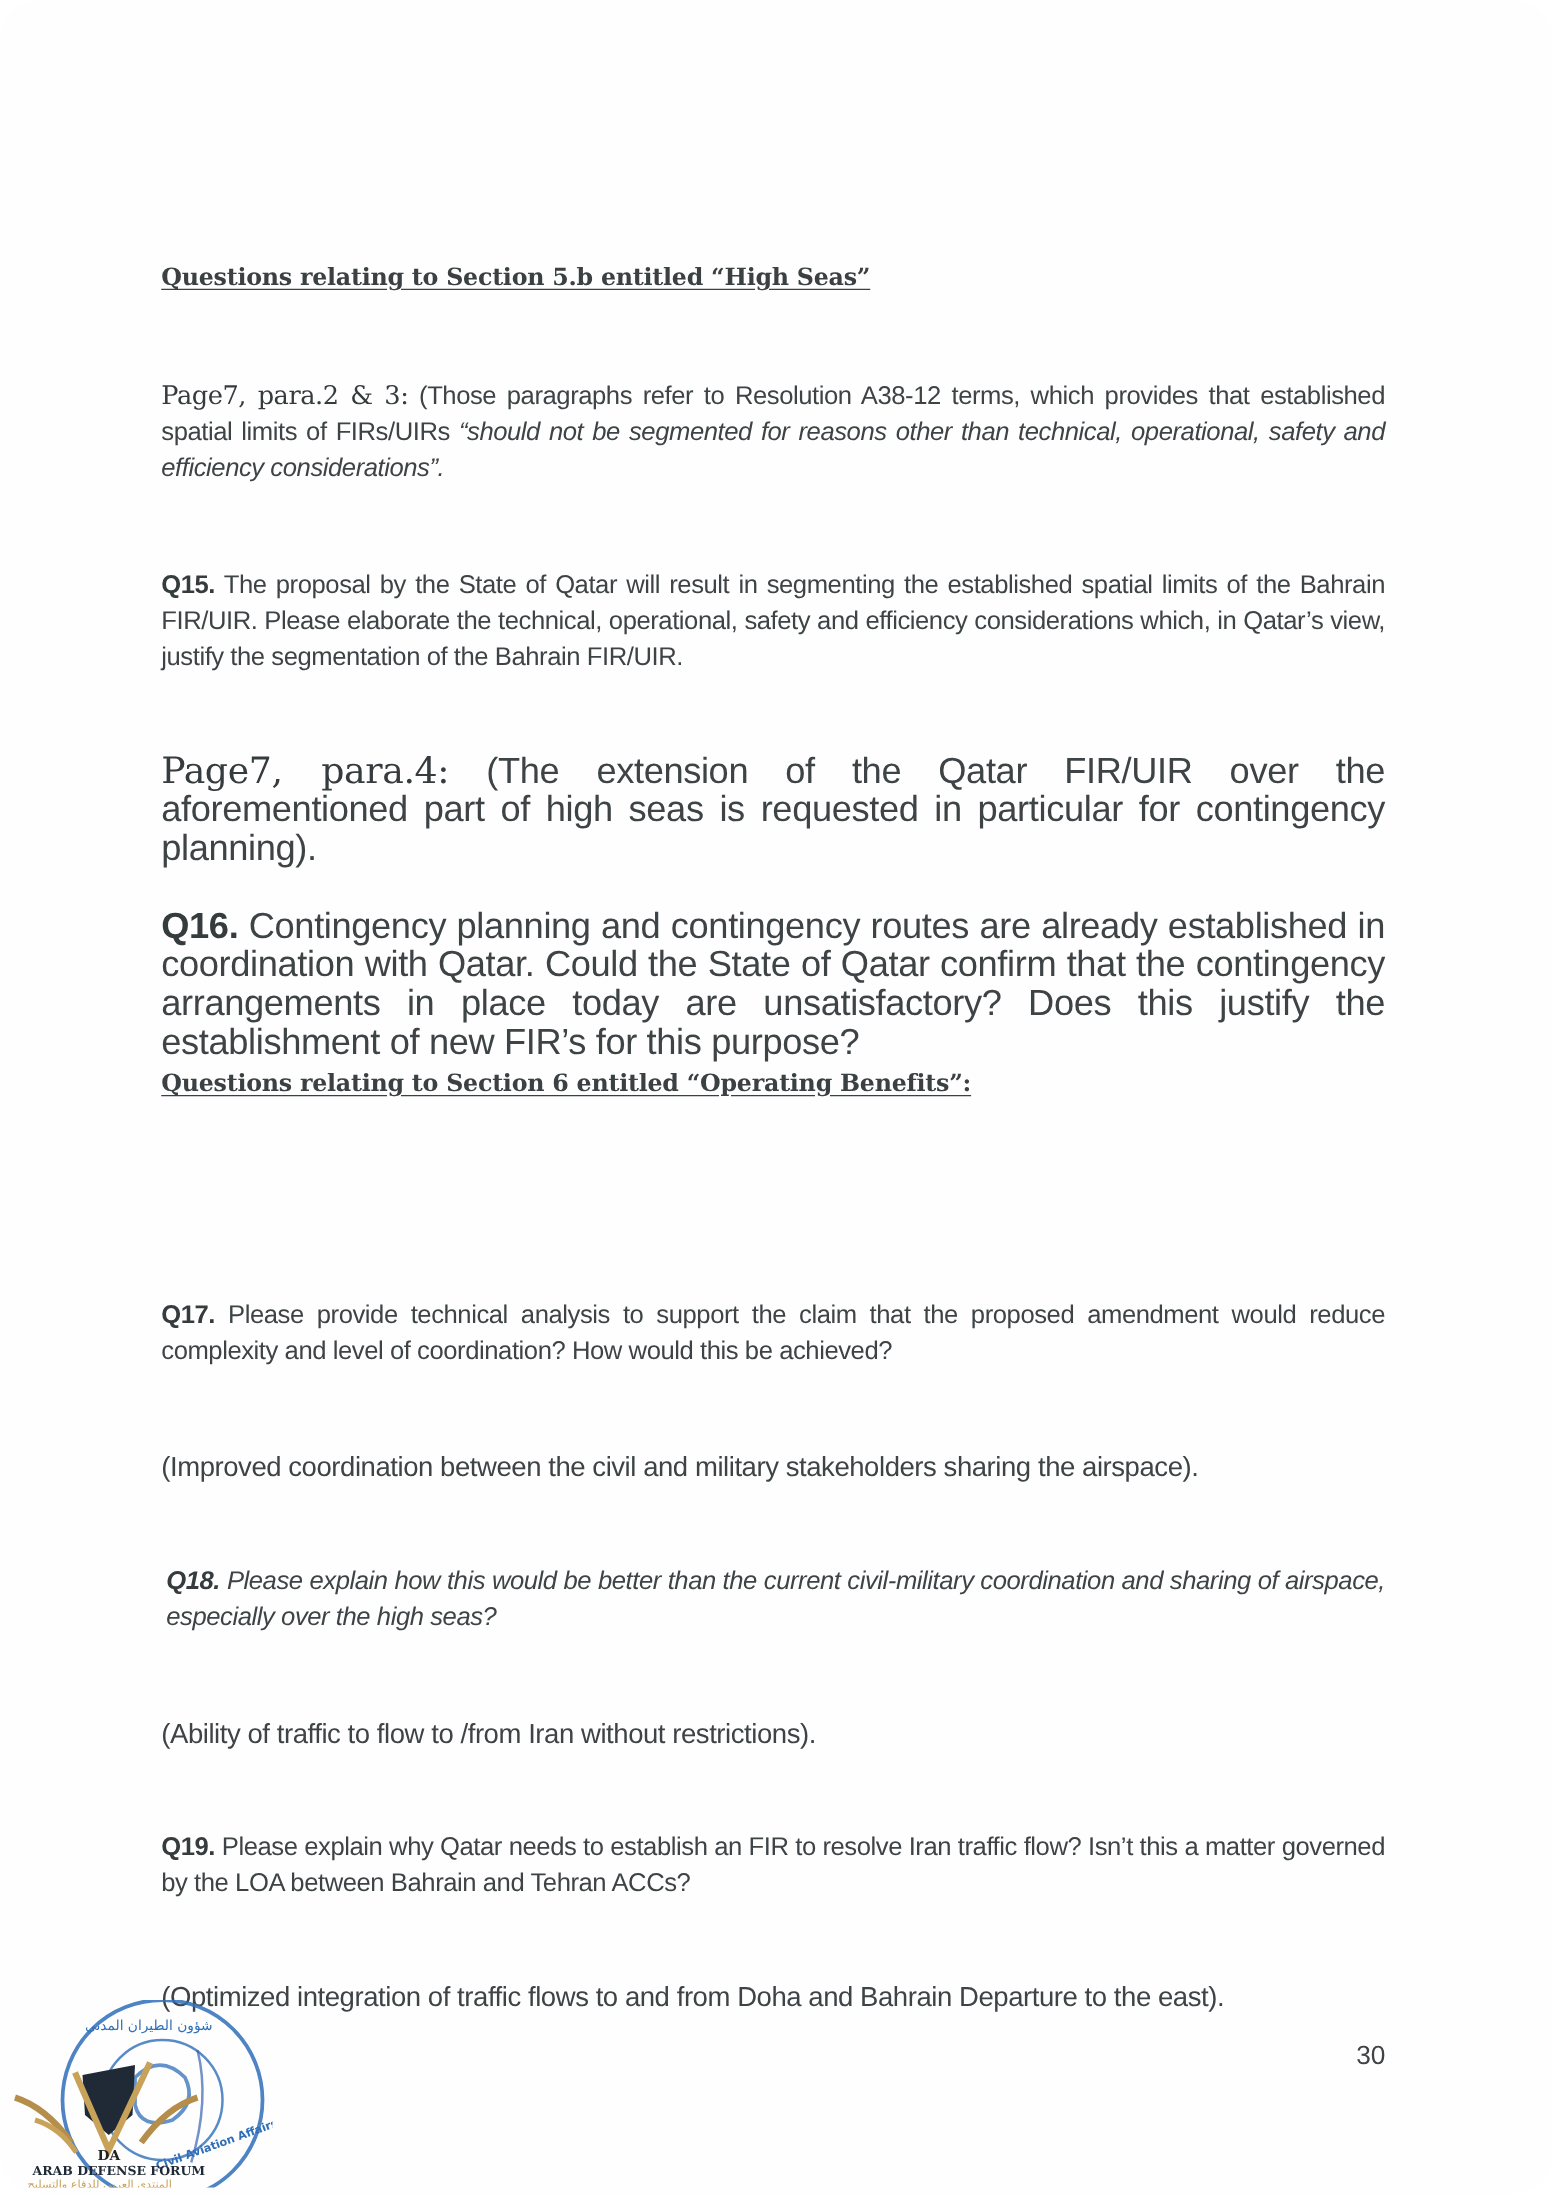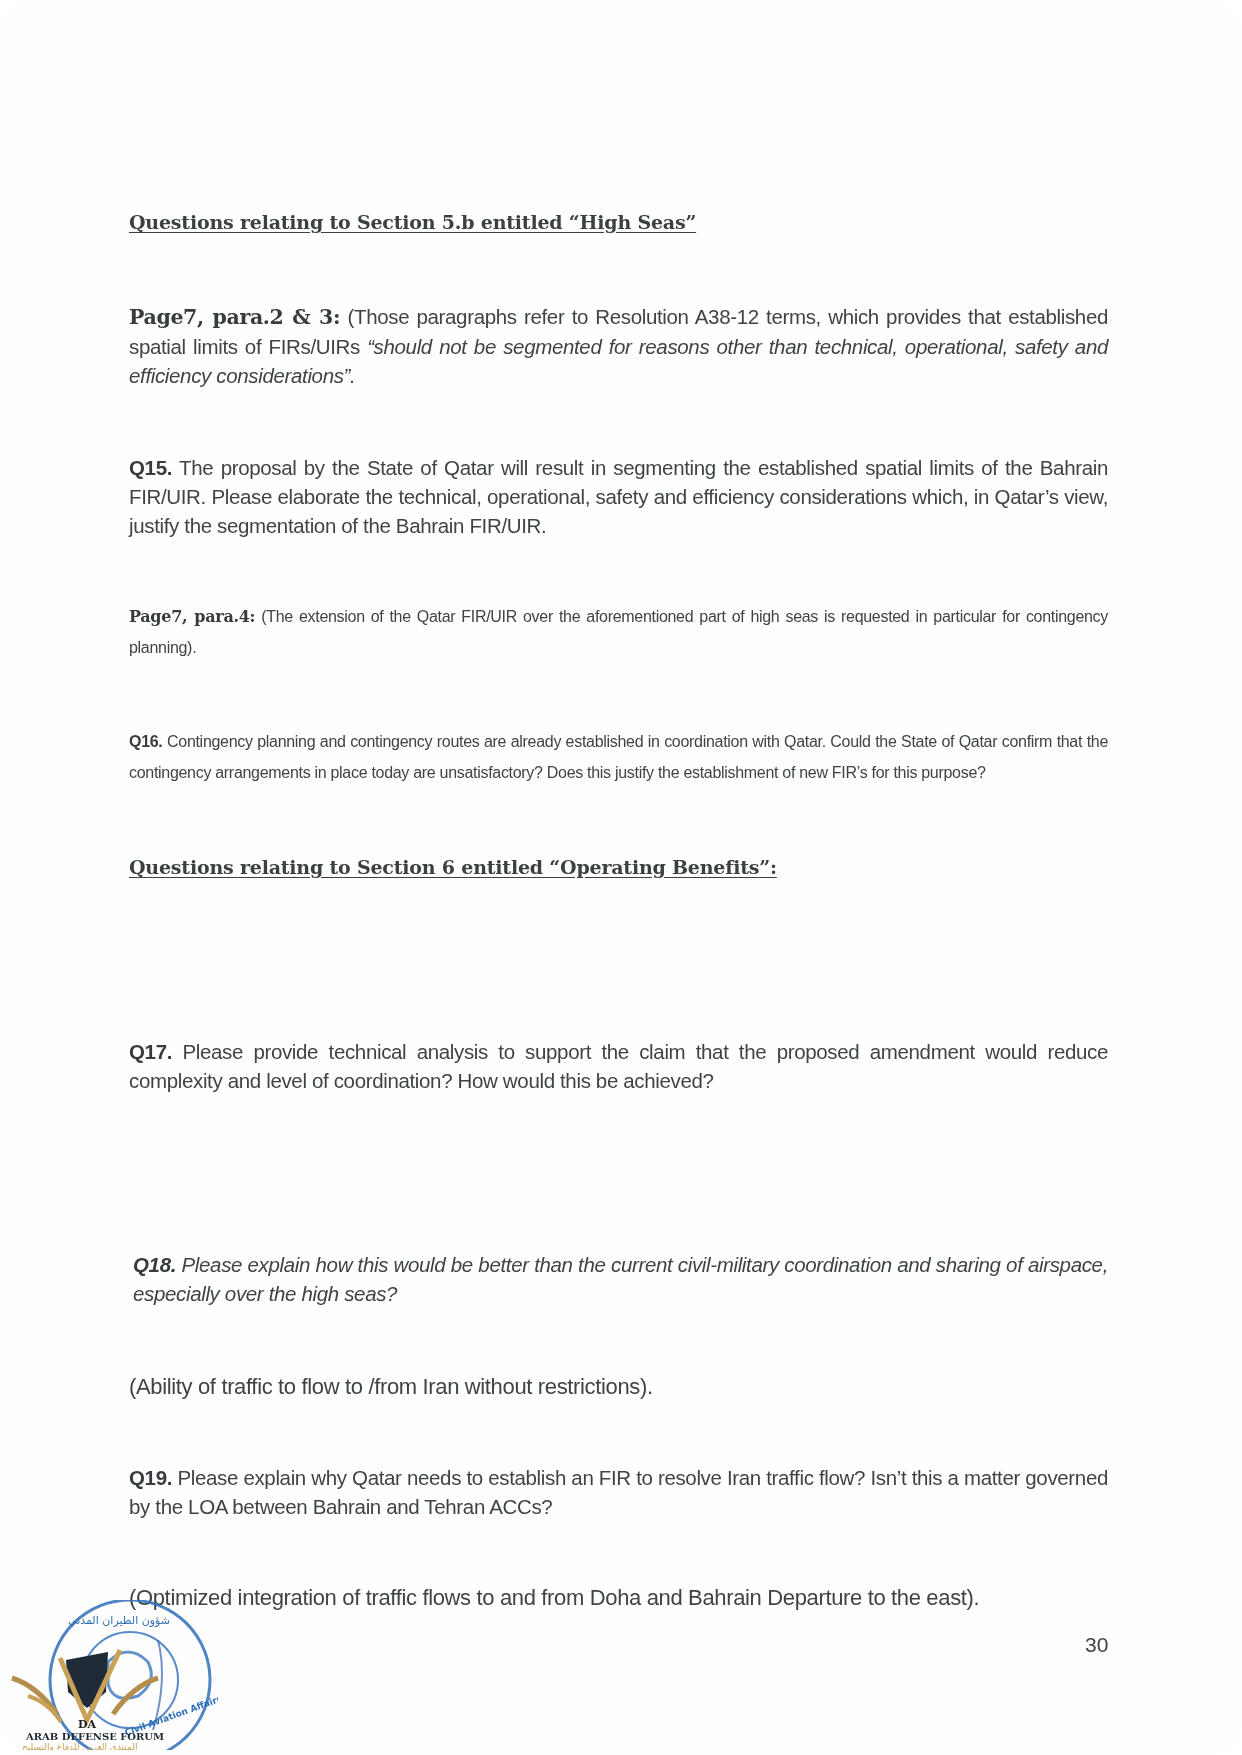--- a/index.html
+++ b/index.html
@@ -5,24 +5,24 @@
   html, body { margin: 0; padding: 0; background: #ffffff; }
   body { width: 1242px; height: 1755px; position: relative; overflow: hidden;
          font-family: "Liberation Sans", "DejaVu Sans", sans-serif; color: #3e4446; }
   .page { position: absolute; left: 0; top: 0; width: 1242px; height: 1755px; background: #fefefe; border-radius: 32px; }
   .blk { position: absolute; left: 129px; width: 979px; }
   .heading { font-family: "DejaVu Serif", "Liberation Serif", serif; font-weight: bold;
              font-size: 19px; text-decoration: underline; text-underline-offset: 3px;
              color: #3b4143; letter-spacing: -0.2px; }
   .para { font-size: 20.5px; line-height: 29px; text-align: justify; letter-spacing: -0.35px;
           font-family: "Liberation Sans", "DejaVu Sans", sans-serif; }
-  .para.large { font-size: 16px; line-height: 31px; letter-spacing: -0.3px; }
+  .para.large { font-size: 29px; line-height: 31px; letter-spacing: -0.3px; }
   .para.medium { font-size: 22px; line-height: 31px; }
   .lead { font-weight: bold; color: #363c3e; }
-  .lead-serif { font-family: "DejaVu Serif", "Liberation Serif", serif; font-weight: bold; }
+  .lead-serif { font-family: "DejaVu Serif", "Liberation Serif", serif; font-weight: normal; }
   .quote { font-style: italic; }
   .page-number { position: absolute; left: 1085px; top: 1633px; font-size: 21px; color: #3e4446;
                  font-family: Liberation Sans, sans-serif; }
   .stamp { position: absolute; left: 8px; top: 1600px; width: 210px; height: 150px; }
 </style>
 </head>
 <body>
 
 <div class="page">
 
@@ -44,20 +44,21 @@
     <span class="lead">Q16.</span><span> Contingency planning and contingency routes are already established in coordination with Qatar. Could the State of Qatar confirm that the contingency arrangements in place today are unsatisfactory? Does this justify the establishment of new FIR’s for this purpose?</span>
   </div>
 
   <div class="blk heading" style="top:856px;">Questions relating to Section 6 entitled “Operating Benefits”:</div>
 
 
   <div class="blk para" style="top:1037px;">
     <span class="lead">Q17.</span><span> Please provide technical analysis to support the claim that the proposed amendment would reduce complexity and level of coordination? How would this be achieved?</span>
   </div>
 
+  <div class="blk para medium" style="top:1158px;">(Improved coordination between the civil and military stakeholders sharing the airspace).</div>
 
   <div class="blk para" style="top:1250px; padding-left:4px; width:975px;font-style:italic;">
     <span class="lead">Q18.</span><span> Please explain how this would be better than the current civil-military coordination and sharing of airspace, especially over the high seas?</span>
   </div>
 
   <div class="blk para medium" style="top:1371px;">(Ability of traffic to flow to /from Iran without restrictions).</div>
 
   <div class="blk para" style="top:1463px;">
     <span class="lead">Q19.</span><span> Please explain why Qatar needs to establish an FIR to resolve Iran traffic flow? Isn’t this a matter governed by the LOA between Bahrain and Tehran ACCs?</span>
   </div>

